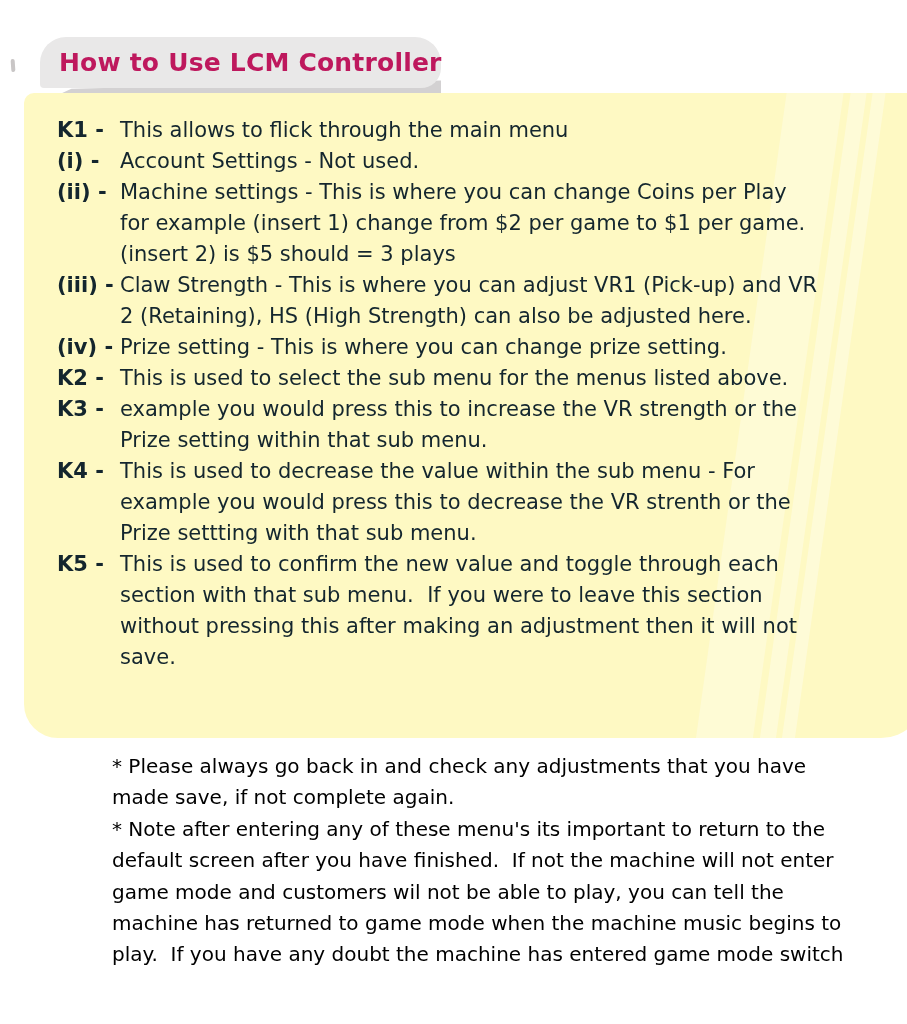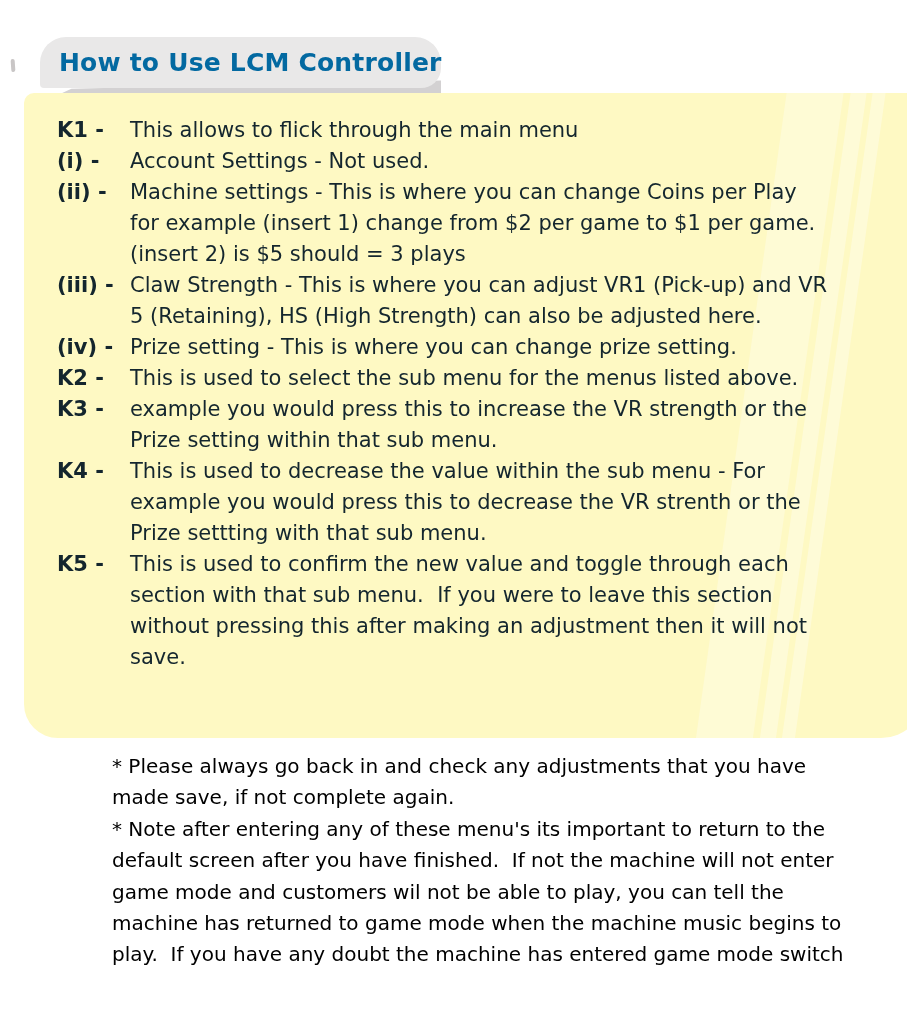--- a/index.html
+++ b/index.html
@@ -22,21 +22,21 @@
   }
   .title-box{
     position:absolute;left:40px;top:37px;width:401px;height:51px;
     background:#e9e8e8;
     border-radius:26px 26px 20px 4px;
     z-index:2;
     display:flex;align-items:center;
   }
   .title-box h1{
     margin:0 0 0 19px;
-    font-size:25px;font-weight:700;color:#0369a1;letter-spacing:.2px;
+    font-size:25px;font-weight:700;color:#be185d;letter-spacing:.2px;
     white-space:pre;
   }
   
   .panel{
     position:absolute;left:24px;top:93px;width:857px;height:645px;
     background:#fef9c3;
     border-radius:10px 14px 44px 34px;
     overflow:hidden;
     z-index:3;
     padding-left:44px;
@@ -52,21 +52,21 @@
   .panel-content{
     position:absolute;left:33px;top:22px;width:800px;z-index:4;
     color:#14262e;
   }
   .row{
     display:grid;grid-template-columns:63px 1fr;
     font-size:21px;line-height:31px;
   }
   .lbl{font-weight:700;white-space:pre;}
   .txt{font-weight:500;}
-  .ln{white-space:pre-wrap;margin-left:10px;}
+  .ln{white-space:pre-wrap;}
   
   .footnotes{
     position:absolute;left:112px;top:751px;width:760px;
     font-size:20px;line-height:31.4px;color:#000000;font-weight:500;
   }
   .fline{white-space:pre-wrap;}
 </style>
 </head>
 <body>
 
@@ -105,21 +105,21 @@
         <div class="ln">Machine settings - This is where you can change Coins per Play</div>
         <div class="ln">for example (insert 1) change from $2 per game to $1 per game.</div>
         <div class="ln">(insert 2) is $5 should = 3 plays</div>
       </span>
     </div>
 
     <div class="row">
       <span class="lbl">(iii) -</span>
       <span class="txt">
         <div class="ln">Claw Strength - This is where you can adjust VR1 (Pick-up) and VR</div>
-        <div class="ln">5 (Retaining), HS (High Strength) can also be adjusted here.</div>
+        <div class="ln">2 (Retaining), HS (High Strength) can also be adjusted here.</div>
       </span>
     </div>
 
     <div class="row">
       <span class="lbl">(iv) -</span>
       <span class="txt">
         <div class="ln">Prize setting - This is where you can change prize setting.</div>
       </span>
     </div>
 

